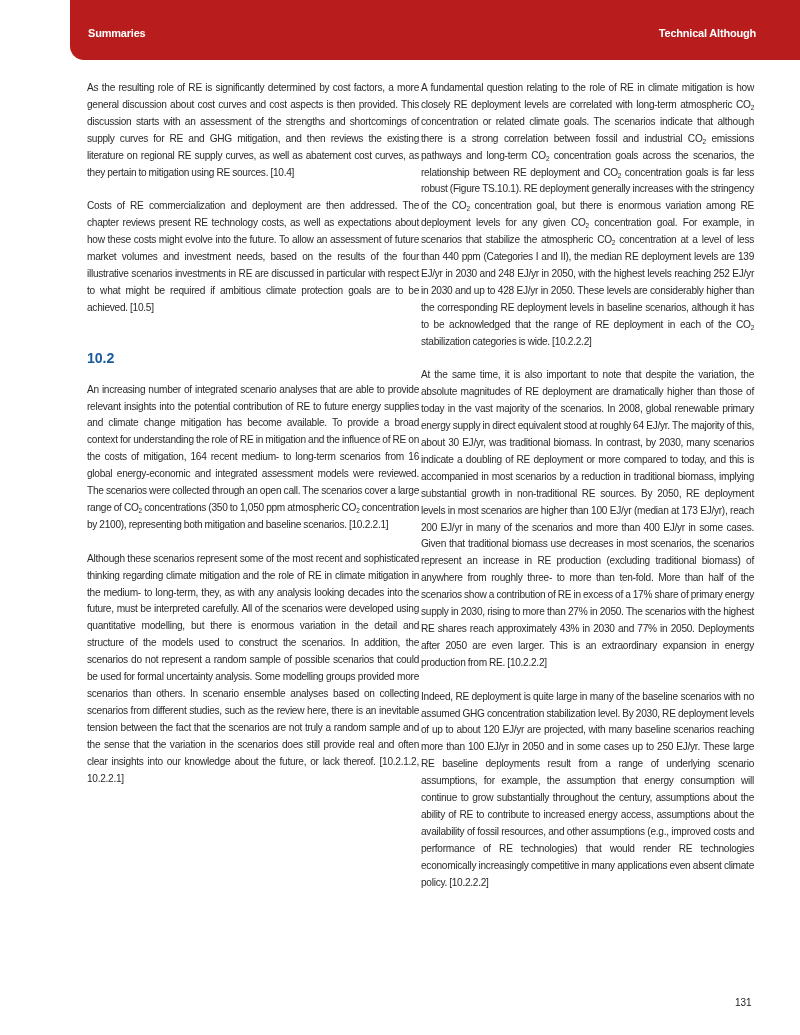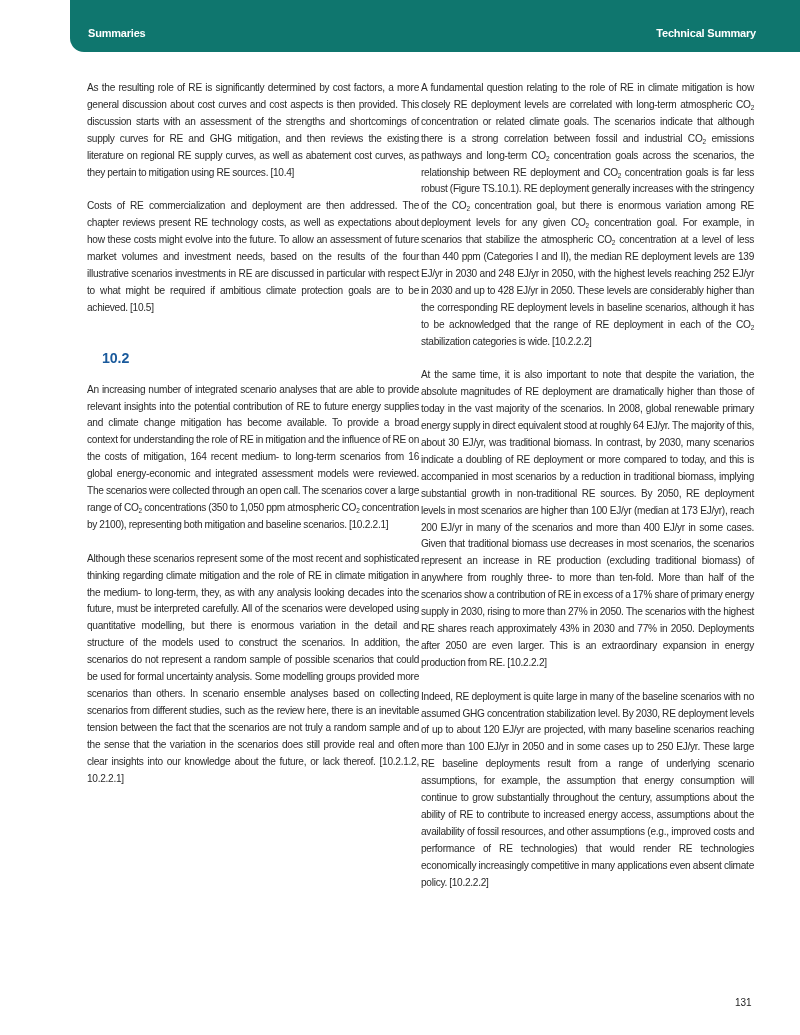--- a/index.html
+++ b/index.html
@@ -1,39 +1,39 @@
 <!DOCTYPE html>
 <html><head>
 <meta charset="utf-8">
 <style>
   html, body { margin: 0; padding: 0; background: #ffffff; }
   body { width: 800px; height: 1035px; position: relative; overflow: hidden;
          font-family: "Liberation Sans Narrow", "Liberation Sans", sans-serif; color: #2a2a2a; }
-  .header-band { position: absolute; left: 70px; top: 0; width: 730px; height: 52px;
-                 background: #0f766e; border-bottom-left-radius: 14px; }
+  .header-band { position: absolute; left: 70px; top: 0; width: 730px; height: 60px;
+                 background: #b91c1c; border-bottom-left-radius: 14px; }
   .header-left { position: absolute; left: 18px; top: 27px; font-size: 11px; font-weight: bold; color: #ffffff; letter-spacing: -0.2px; }
   .header-right { position: absolute; right: 44px; top: 27px; font-size: 11px; font-weight: bold; color: #ffffff; letter-spacing: -0.2px; }
   .col { position: absolute; top: 80px; width: 332px; font-size: 10.15px; line-height: 16.9px;
          text-align: justify; letter-spacing: -0.28px; word-spacing: -0.3px; }
   .col.left { left: 87px; }
   .col.right { left: 421px; width: 333px; }
   .col p { margin: 0 0 16.9px 0; }
   sub { font-size: 6.5px; vertical-align: -2px; line-height: 0; }
   .section-heading { display: flex; margin: 33px 0 15px 0; color: #1a5a9c; font-weight: bold;
                      font-size: 14.2px; line-height: 17px; letter-spacing: -0.1px; text-align: left; }
-  .section-num { width: 62px; flex: none; margin-left: 15px; }
+  .section-num { width: 62px; flex: none; }
   .section-title { flex: 1; }
   .page-number { position: absolute; left: 735px; top: 997px; font-size: 10px; font-weight: normal; color: #222; }
 </style>
 </head>
 <body>
 
 <div class="header-band">
   <span class="header-left">Summaries</span>
-  <span class="header-right">Technical Summary</span>
+  <span class="header-right">Technical Although</span>
 </div>
 
 <div class="col left">
   <p>As the resulting role of RE is significantly determined by cost factors, a more general discussion about cost curves and cost aspects is then provided. This discussion starts with an assessment of the strengths and shortcomings of supply curves for RE and GHG mitigation, and then reviews the existing literature on regional RE supply curves, as well as abatement cost curves, as they pertain to mitigation using RE sources. [10.4]</p>
   <p>Costs of RE commercialization and deployment are then addressed. The chapter reviews present RE technology costs, as well as expectations about how these costs might evolve into the future. To allow an assessment of future market volumes and investment needs, based on the results of the four illustrative scenarios investments in RE are discussed in particular with respect to what might be required if ambitious climate protection goals are to be achieved. [10.5]</p>
 
   <div class="section-heading">
     <span class="section-num">10.2</span>
   </div>
 

